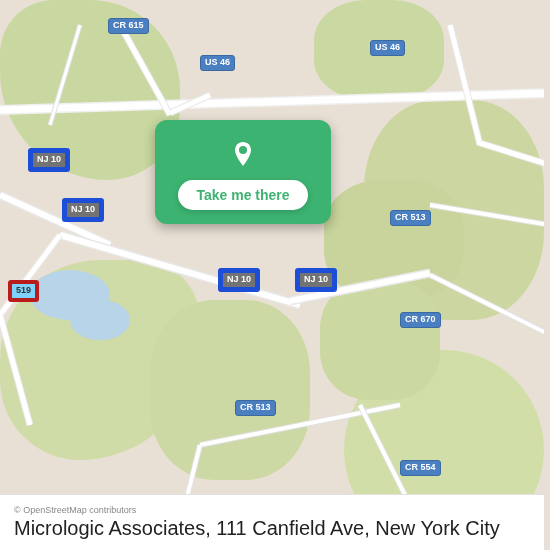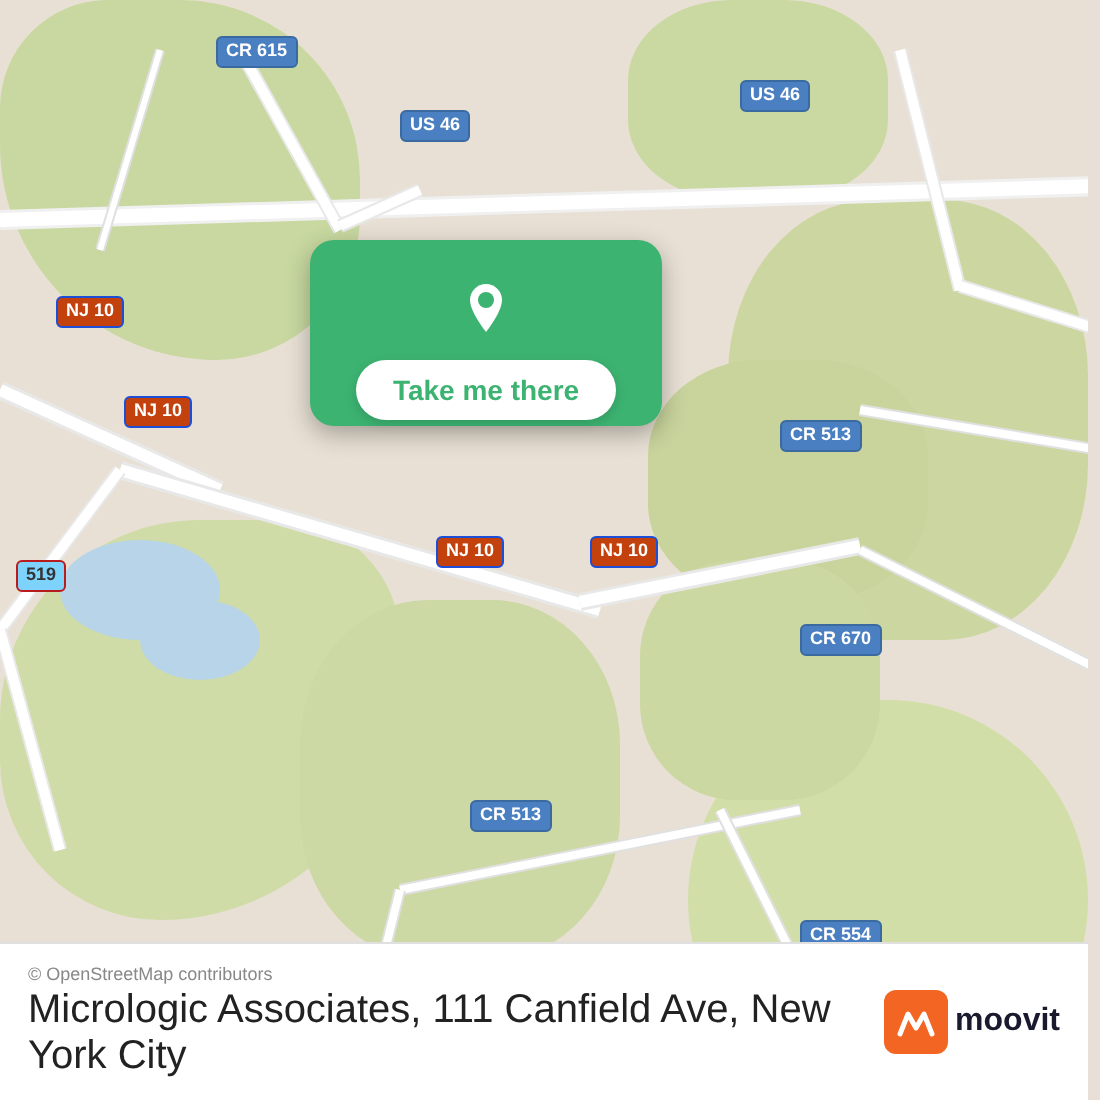--- a/index.html
+++ b/index.html
@@ -58,21 +58,21 @@
     }
 
     
     .popup-card {
       position: absolute;
       top: 120px;
       left: 155px;
       width: 176px;
       background: #3cb371;
       border-radius: 12px;
-      padding: 16px 12px 3px;
+      padding: 16px 12px 14px;
       display: flex;
       flex-direction: column;
       align-items: center;
       box-shadow: 0 4px 12px rgba(0,0,0,0.3);
       z-index: 10;
     }
 
     .popup-pin {
       width: 36px;
       height: 36px;
@@ -148,31 +148,31 @@
       border-radius: 3px;
       font-size: 9px;
       font-weight: 700;
       padding: 1px 4px;
       z-index: 5;
       line-height: 1.3;
     }
     .badge-yellow {
       background: #7dd3fc;
       color: #333;
-      border: 1px solid #b91c1c;
+      border: 4px solid #b91c1c;
     }
     .badge-blue {
       background: #4a7fc1;
       color: white;
       border: 1px solid #3a6aa0;
     }
     .badge-green {
-      background: #c2410c;
+      background: #737373;
       color: white;
-      border: 1px solid #1d4ed8;
+      border: 5px solid #1d4ed8;
     }
   </style>
 </head>
 <body>
 
 <div class="map-container">
   <div class="map-bg">
 
     <div class="green-area green1"></div>
     <div class="green-area green2"></div>
@@ -258,22 +258,14 @@
       <circle cx="18" cy="14" r="4" fill="#3cb371"></circle>
     </svg>
     <button class="popup-btn">Take me there</button>
   </div>
 
   <div class="bottom-bar">
     <div class="bottom-info">
       <span class="attribution">© OpenStreetMap contributors</span>
       <span class="location-name">Micrologic Associates, 111 Canfield Ave, New York City</span>
     </div>
-    <div class="moovit-logo">
-
-      <svg class="moovit-icon" viewBox="0 0 32 32">
-        <rect width="32" height="32" rx="6" fill="#f26522"></rect>
-        <path d="M8 22 L12 12 L16 19 L20 12 L24 22" stroke="white" stroke-width="2.5" fill="none" stroke-linejoin="round" stroke-linecap="round"></path>
-      </svg>
-      <span class="moovit-text">moovit</span>
-    </div>
   </div>
 </div>
 
 </body></html>

